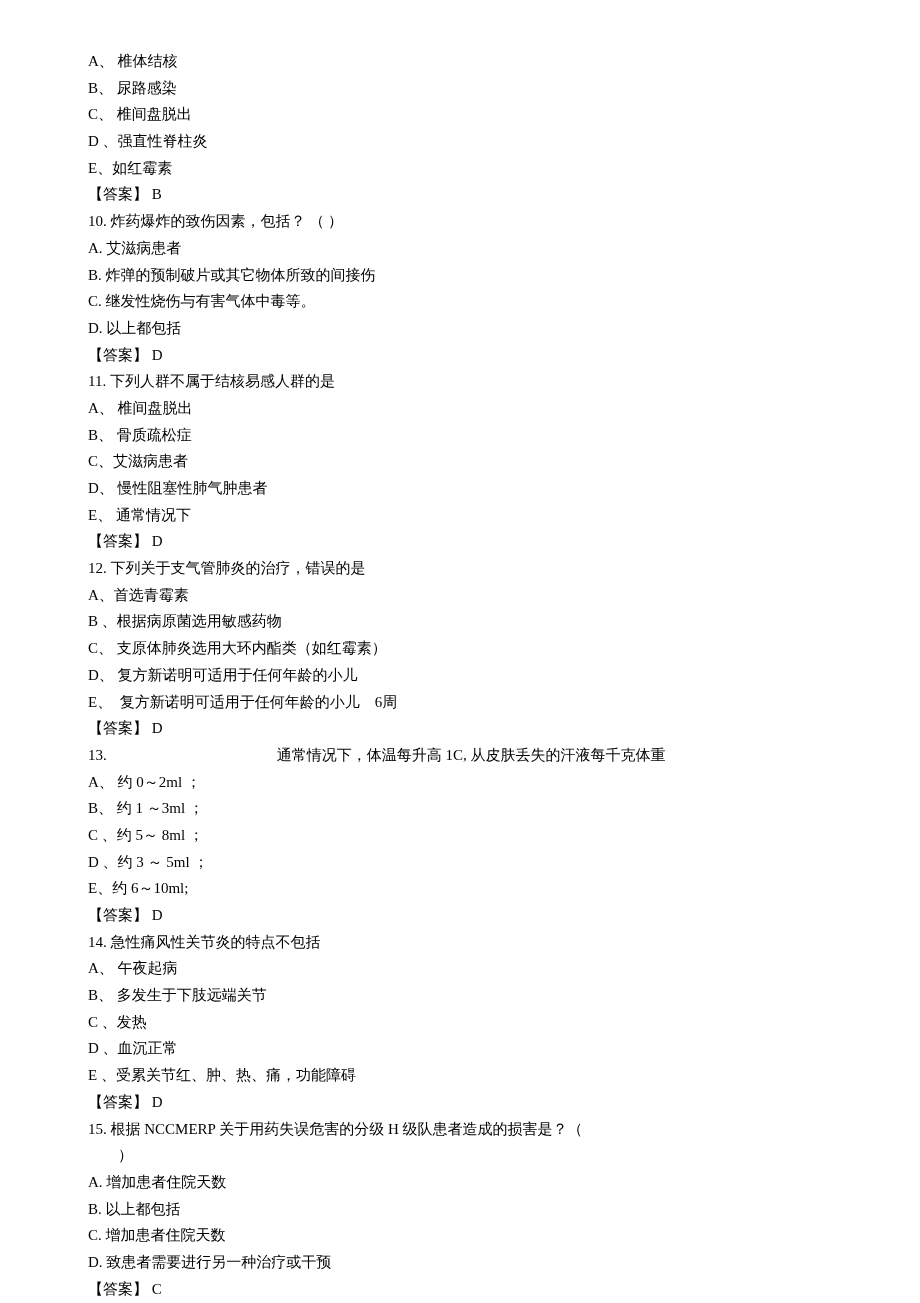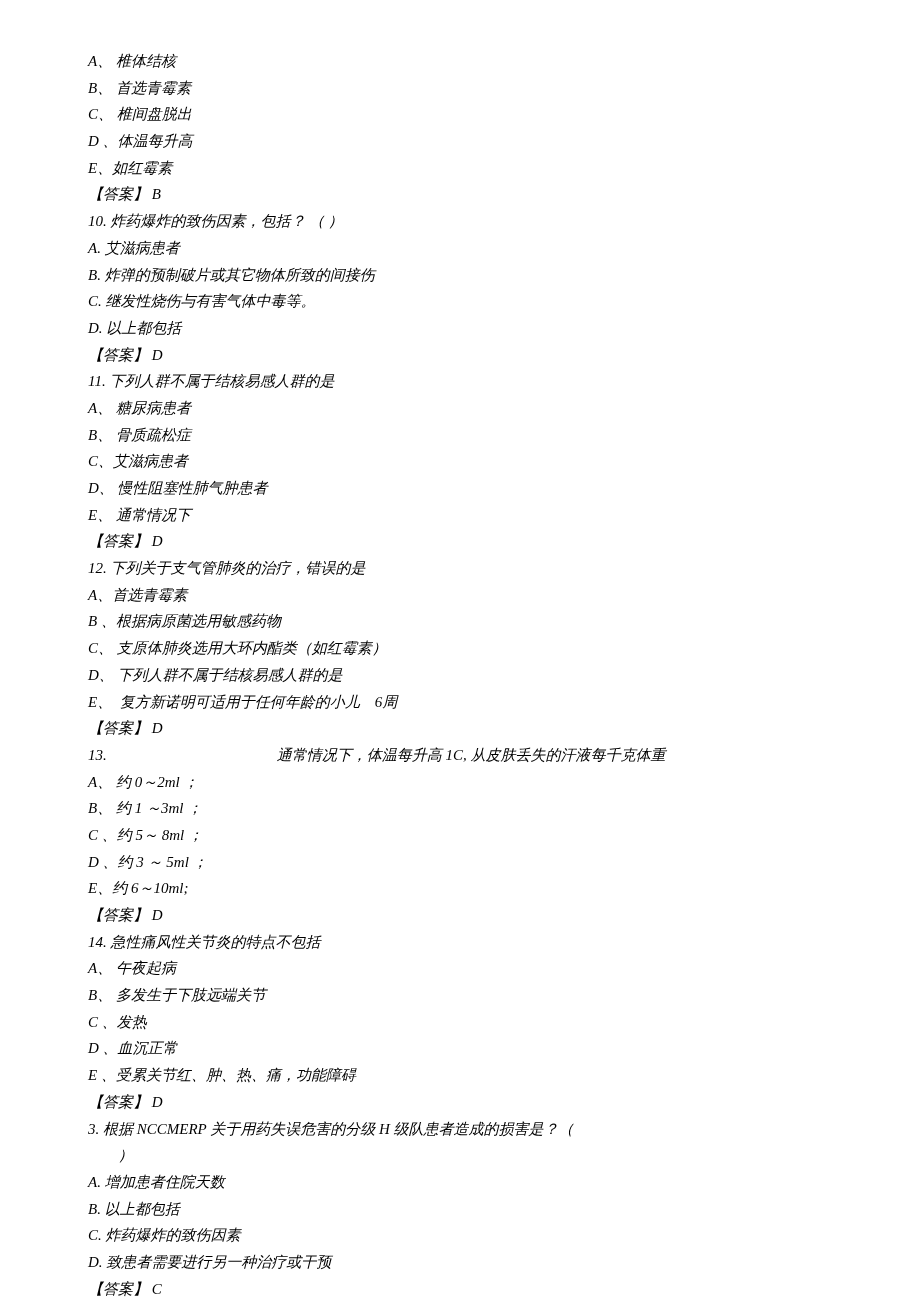--- a/index.html
+++ b/index.html
@@ -6,72 +6,72 @@
     margin: 0;
     padding: 48px 88px;
     font-family: "SimSun", "宋体", serif;
     font-size: 15px;
     line-height: 1.78;
     color: #000;
     background: #fff;
     width: 920px;
     box-sizing: border-box;
   }
-  .line { white-space: pre-wrap; font-style: italic; }
+  .line { white-space: pre-wrap; }
   .gap13 { display: inline-block; width: 170px; }
   .indent { display: inline-block; width: 30px; }
 </style>
 </head>
 <body>
 
 <div class="line">A、 椎体结核</div>
-<div class="line">B、 首选青霉素</div>
+<div class="line">B、 尿路感染</div>
 <div class="line">C、 椎间盘脱出</div>
-<div class="line">D 、体温每升高</div>
+<div class="line">D 、强直性脊柱炎</div>
 <div class="line">E、如红霉素</div>
 <div class="line">【答案】 B</div>
 
 <div class="line">10. 炸药爆炸的致伤因素，包括？ （ ）</div>
 <div class="line">A. 艾滋病患者</div>
 <div class="line">B. 炸弹的预制破片或其它物体所致的间接伤</div>
 <div class="line">C. 继发性烧伤与有害气体中毒等。</div>
 <div class="line">D. 以上都包括</div>
 <div class="line">【答案】 D</div>
 
 <div class="line">11. 下列人群不属于结核易感人群的是</div>
-<div class="line">A、 糖尿病患者</div>
+<div class="line">A、 椎间盘脱出</div>
 <div class="line">B、 骨质疏松症</div>
 <div class="line">C、艾滋病患者</div>
 <div class="line">D、 慢性阻塞性肺气肿患者</div>
 <div class="line">E、 通常情况下</div>
 <div class="line">【答案】 D</div>
 
 <div class="line">12. 下列关于支气管肺炎的治疗，错误的是</div>
 <div class="line">A、首选青霉素</div>
 <div class="line">B 、根据病原菌选用敏感药物</div>
 <div class="line">C、 支原体肺炎选用大环内酯类（如红霉素）</div>
-<div class="line">D、 下列人群不属于结核易感人群的是</div>
+<div class="line">D、 复方新诺明可适用于任何年龄的小儿</div>
 <div class="line">E、  复方新诺明可适用于任何年龄的小儿    6周</div>
 <div class="line">【答案】 D</div>
 
 <div class="line"><span>13.</span><span class="gap13"></span><span>通常情况下，体温每升高 1C, 从皮肤丢失的汗液每千克体重</span></div>
 <div class="line">A、 约 0～2ml ；</div>
 <div class="line">B、 约 1 ～3ml ；</div>
 <div class="line">C 、约 5～ 8ml ；</div>
 <div class="line">D 、约 3 ～ 5ml ；</div>
 <div class="line">E、约 6～10ml;</div>
 <div class="line">【答案】 D</div>
 
 <div class="line">14. 急性痛风性关节炎的特点不包括</div>
 <div class="line">A、 午夜起病</div>
 <div class="line">B、 多发生于下肢远端关节</div>
 <div class="line">C 、发热</div>
 <div class="line">D 、血沉正常</div>
 <div class="line">E 、受累关节红、肿、热、痛，功能障碍</div>
 <div class="line">【答案】 D</div>
 
-<div class="line">3. 根据 NCCMERP 关于用药失误危害的分级 H 级队患者造成的损害是？（</div>
+<div class="line">15. 根据 NCCMERP 关于用药失误危害的分级 H 级队患者造成的损害是？（</div>
 <div class="line"><span class="indent"></span><span>）</span></div>
 <div class="line">A. 增加患者住院天数</div>
 <div class="line">B. 以上都包括</div>
-<div class="line">C. 炸药爆炸的致伤因素</div>
+<div class="line">C. 增加患者住院天数</div>
 <div class="line">D. 致患者需要进行另一种治疗或干预</div>
 <div class="line">【答案】 C</div>
 
 </body></html>

